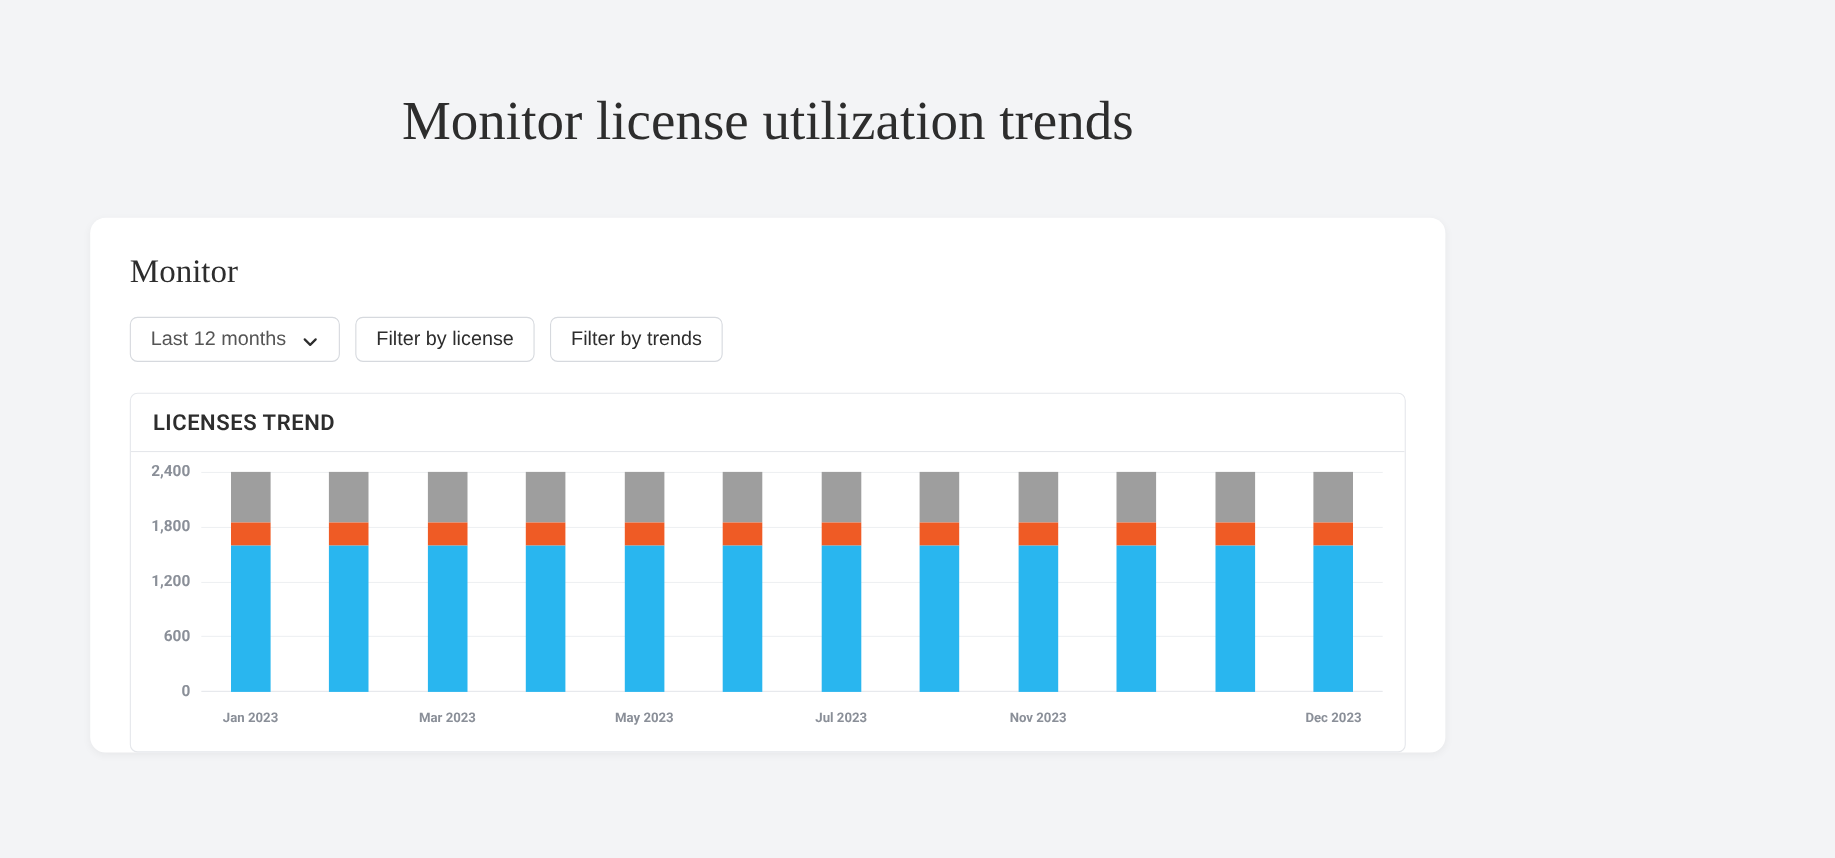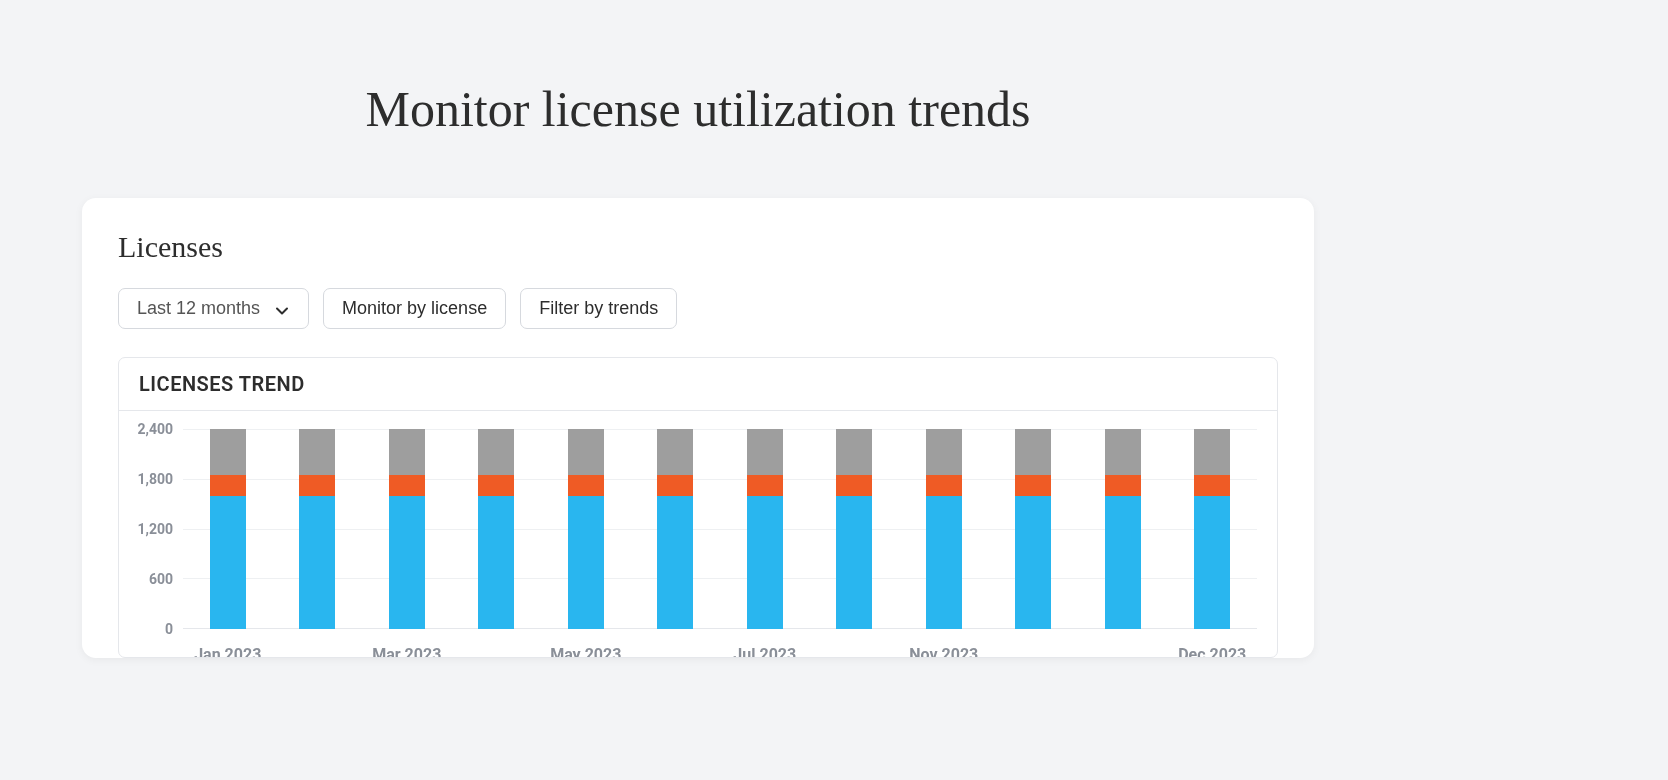--- a/index.html
+++ b/index.html
@@ -118,49 +118,49 @@
     height: 100%;
   }
   .seg { width: 100%; }
   .seg-top { background: #9e9e9e; }
   .seg-mid { background: #ef5b25; }
   .seg-bot { background: #29b6ef; }
   .x-axis {
     display: flex;
     justify-content: space-around;
     margin-top: 16px;
-    padding-bottom: 12px;
-    font-size: 16px;
+    padding-bottom: 38px;
+    font-size: 12px;
     color: #8a8f98;
   }
   .x-tick { width: 36px; text-align: center; white-space: nowrap; position: relative; }
   .x-tick span { position: absolute; left: 50%; transform: translateX(-50%); }
 </style>
 </head>
 <body>
 
 <div class="outer">
 
   <h1 class="page-title">Monitor license utilization trends</h1>
 
   <div class="card">
 
-    <h2 class="card-title">Licenses</h2>
+    <h2 class="card-title">Monitor</h2>
 
     <div class="filters">
       <button class="filter-btn dropdown">
         <span>Last 12 months</span>
         <span class="chevron-icon">
           <svg width="16" height="16" viewBox="0 0 16 16">
               <path d="M3 5.5 L8 10.5 L13 5.5" stroke="#2d2d2d" stroke-width="2" fill="none" stroke-linecap="round" stroke-linejoin="round"></path>
             </svg>
         </span>
       </button>
       <button class="filter-btn">
-        <span>Monitor by license</span>
+        <span>Filter by license</span>
       </button>
       <button class="filter-btn">
         <span>Filter by trends</span>
       </button>
     </div>
 
     <div class="chart-box">
       <div class="chart-header">LICENSES TREND</div>
       <div class="chart-body">
         <div class="y-axis" id="y-axis">

